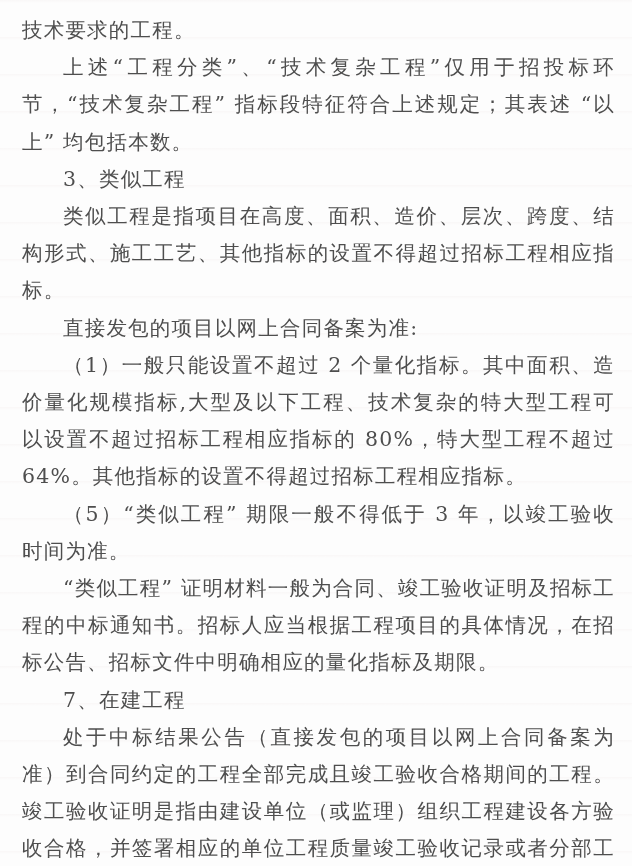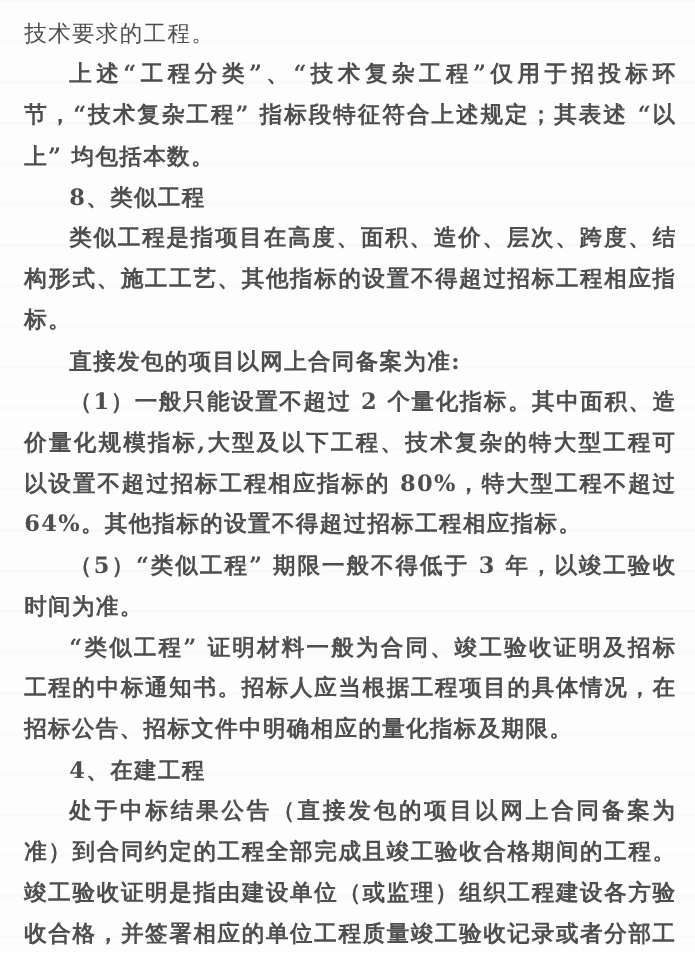--- a/index.html
+++ b/index.html
@@ -30,39 +30,38 @@
     text-align: justify;
     text-align-last: left;
     -webkit-font-smoothing: antialiased;
   }
   .para {
     margin: 0;
     text-rendering: optimizeLegibility;
   }
   .indent {
     text-indent: 2em;
-    font-weight: bold;
   }
 </style>
 </head>
 <body>
 
 <div class="page">
   <p class="para">技术要求的工程。</p>
 
   <p class="para indent">上述“工程分类”、“技术复杂工程”仅用于招投标环节，“技术复杂工程” 指标段特征符合上述规定；其表述 “以上” 均包括本数。</p>
 
-  <p class="para indent">8、类似工程</p>
+  <p class="para indent">3、类似工程</p>
 
   <p class="para indent">类似工程是指项目在高度、面积、造价、层次、跨度、结构形式、施工工艺、其他指标的设置不得超过招标工程相应指标。</p>
 
   <p class="para indent">直接发包的项目以网上合同备案为准:</p>
 
   <p class="para indent">（1）一般只能设置不超过 2 个量化指标。其中面积、造价量化规模指标,大型及以下工程、技术复杂的特大型工程可以设置不超过招标工程相应指标的 80%，特大型工程不超过 64%。其他指标的设置不得超过招标工程相应指标。</p>
 
   <p class="para indent">（5）“类似工程” 期限一般不得低于 3 年，以竣工验收时间为准。</p>
 
   <p class="para indent">“类似工程” 证明材料一般为合同、竣工验收证明及招标工程的中标通知书。招标人应当根据工程项目的具体情况，在招标公告、招标文件中明确相应的量化指标及期限。</p>
 
-  <p class="para indent">4、在建工程</p>
+  <p class="para indent">7、在建工程</p>
 
   <p class="para indent">处于中标结果公告（直接发包的项目以网上合同备案为准）到合同约定的工程全部完成且竣工验收合格期间的工程。竣工验收证明是指由建设单位（或监理）组织工程建设各方验收合格，并签署相应的单位工程质量竣工验收记录或者分部工程质量验收记录等验收文件。</p>
 </div>
 
 </body></html>

